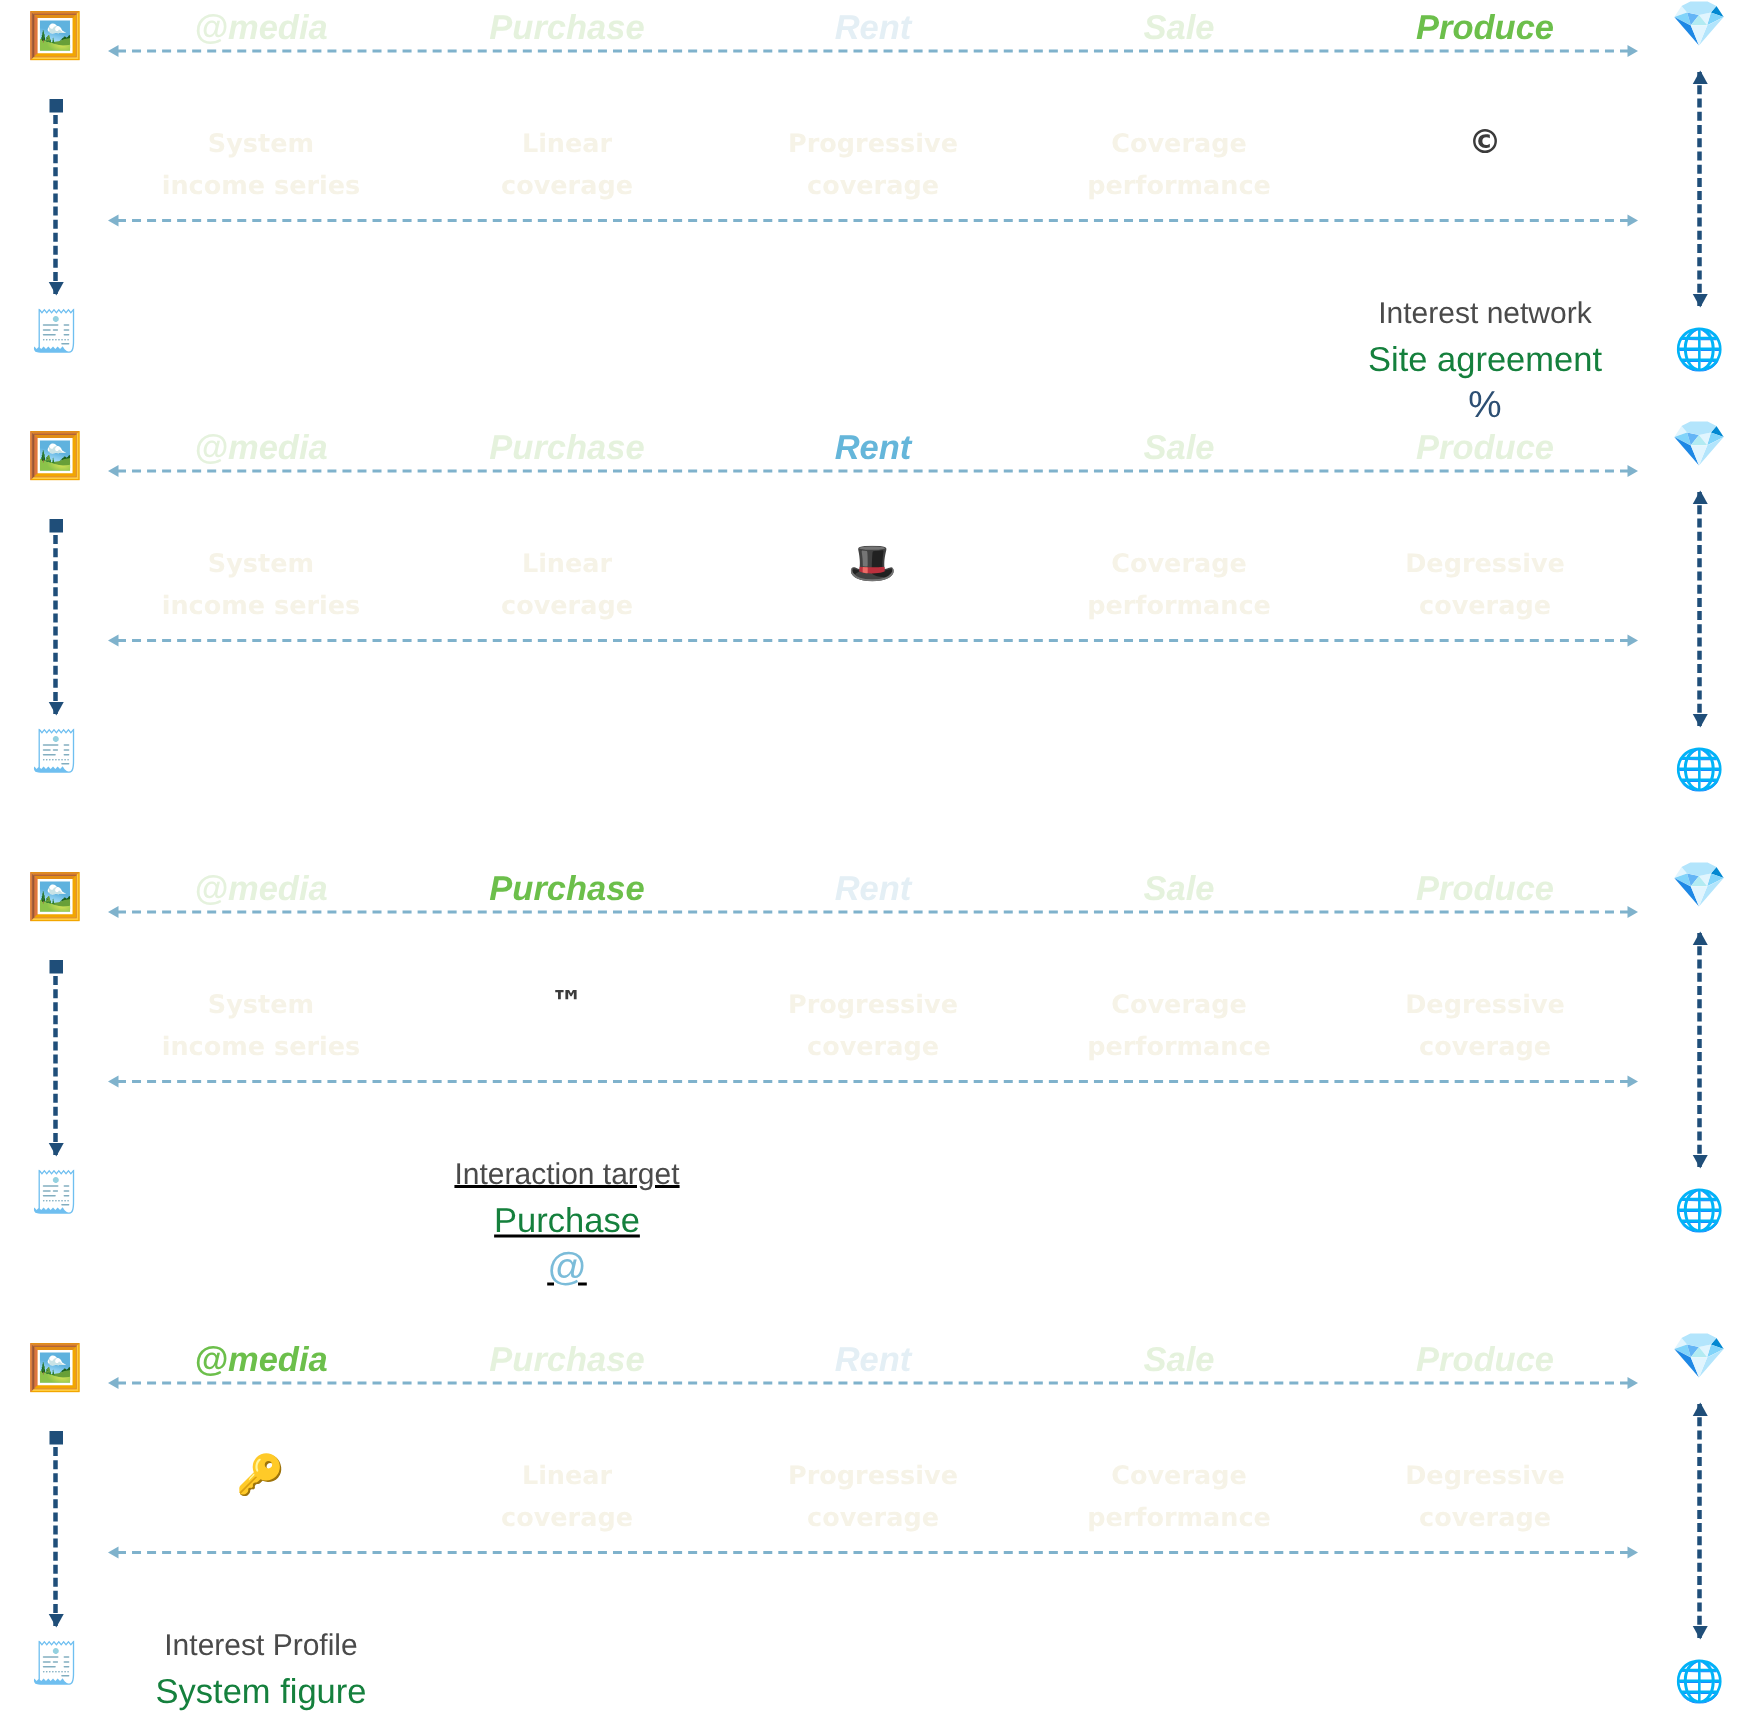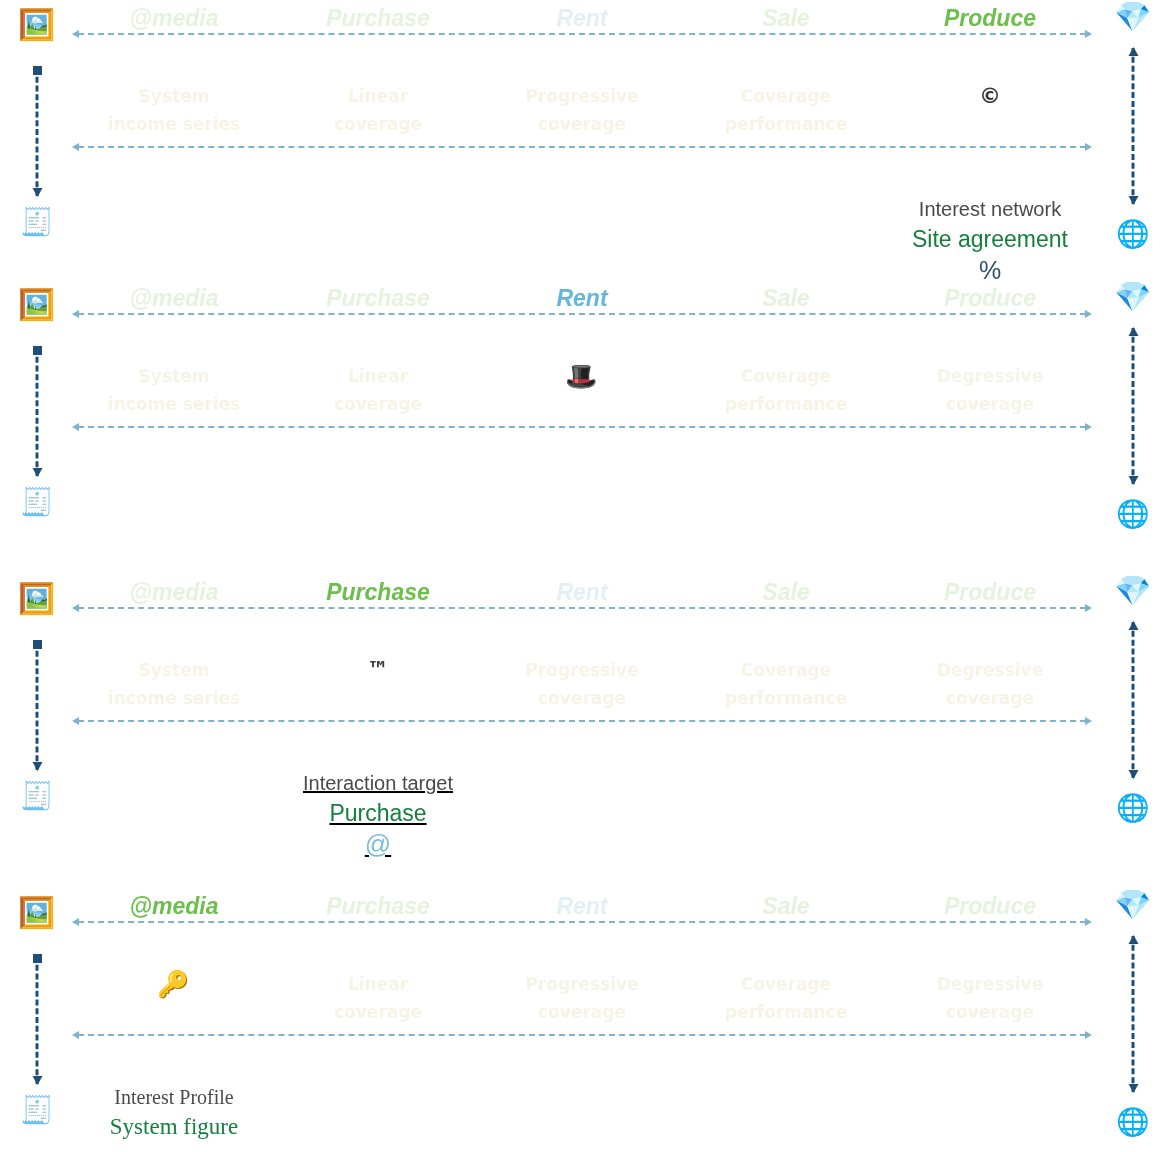--- a/index.html
+++ b/index.html
@@ -479,21 +479,21 @@
         <div class="col">
           <div class="cov">Degressive</div>
           <div class="cov">coverage</div>
         </div>
       </div>
       <div class="rail" style="top: 146px;">
         <div class="rhead left"></div>
         <div class="rline"></div>
         <div class="rhead right"></div>
       </div>
-      <div class="cap" style="top: 163px; font-family: Liberation Serif, serif;">
+      <div class="cap" style="top: 163px;">
         <div class="capcell">
           <div class="cap-line1">Interest Profile</div>
           <div class="cap-line2">System figure</div>
         </div>
         <div class="capcell"></div>
         <div class="capcell"></div>
         <div class="capcell"></div>
         <div class="capcell"></div>
       </div>
     </div>

